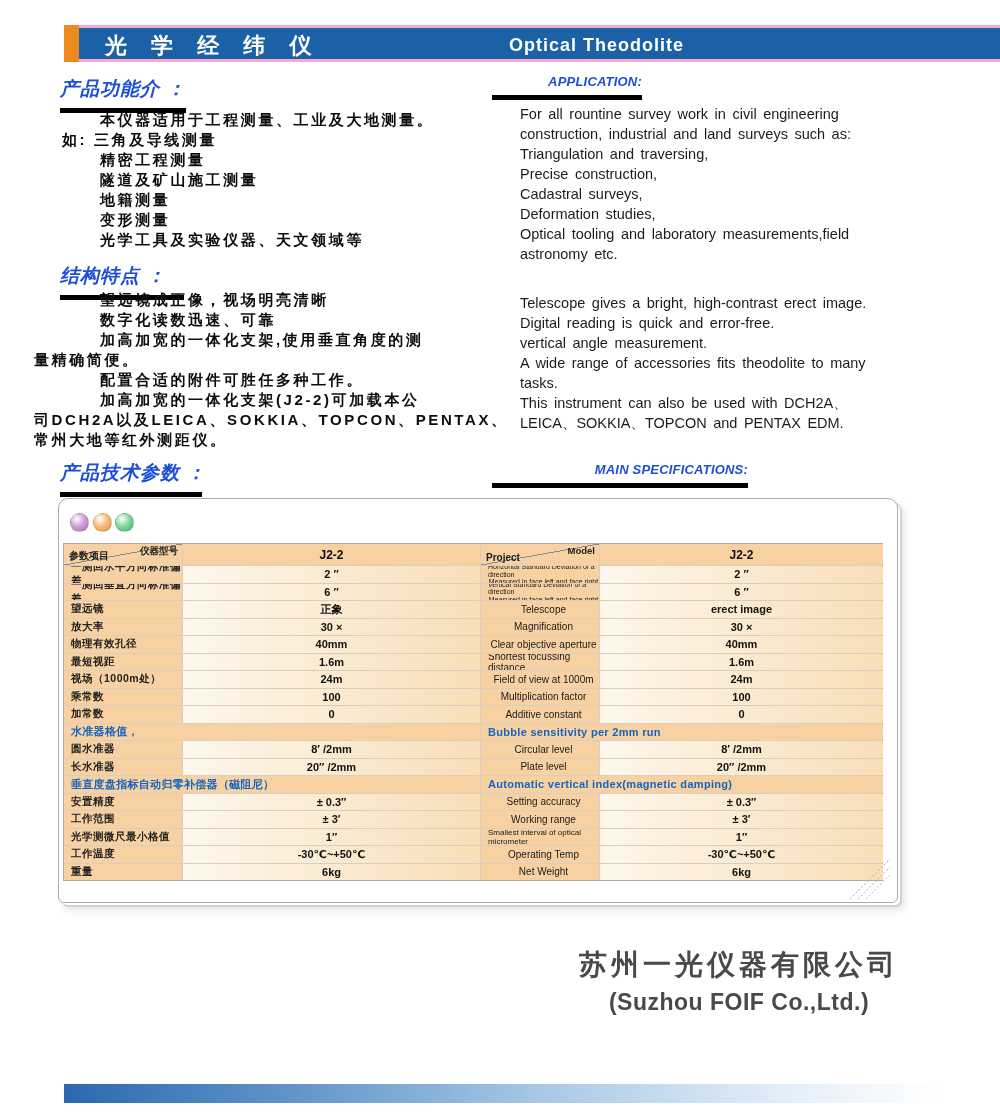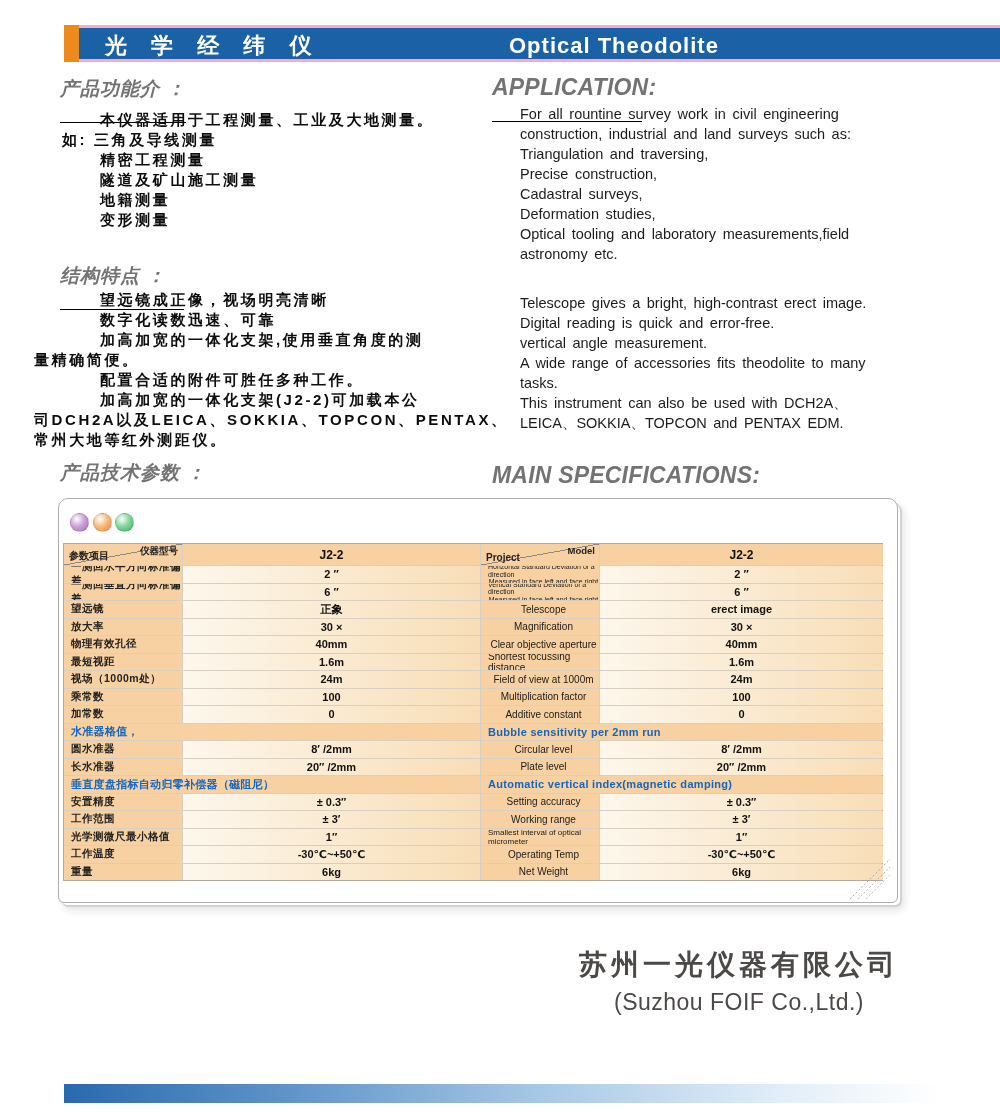--- a/index.html
+++ b/index.html
@@ -6,27 +6,27 @@
   #page{position:relative;width:1000px;height:1115px;background:#fff;overflow:hidden;
         font-family:"Liberation Sans","DejaVu Sans",sans-serif;}
 
   
   #header-bar{position:absolute;left:64px;top:25px;width:939px;height:37px;
               background:#1a61a6;border:3px solid #f9a8d4;box-sizing:border-box;}
   #header-accent{position:absolute;left:64px;top:25px;width:15px;height:37px;background:#ed8a1e;z-index:2;}
   .hdr-title-zh{position:absolute;left:38px;top:0;height:35px;line-height:35px;color:#fff;
                 font-size:22px;font-weight:bold;letter-spacing:9px;white-space:nowrap;}
   .hdr-title-en{position:absolute;left:442px;top:0;height:35px;line-height:35px;color:#fff;
-                font-size:22px;font-weight:bold;letter-spacing:1px;white-space:nowrap;}
-
-  
-  .sec-h{position:absolute;color:#737373;font-weight:bold;font-style:italic;
-         border-bottom:1px solid #000000;padding-bottom:20px;white-space:nowrap;box-sizing:border-box;}
+                font-size:18px;font-weight:bold;letter-spacing:1px;white-space:nowrap;}
+
+  
+  .sec-h{position:absolute;color:#1d4ed8;font-weight:bold;font-style:italic;
+         border-bottom:5px solid #000000;padding-bottom:6px;white-space:nowrap;box-sizing:border-box;}
   .sec-h.zh{font-size:19px;letter-spacing:1px;}
-  .sec-h.en{font-size:23px;letter-spacing:0.2px;text-align:right;}
+  .sec-h.en{font-size:13px;letter-spacing:0.2px;text-align:right;}
   #zh-sec1-title{left:60px;top:76px;width:126px;}
   #zh-sec2-title{left:60px;top:263px;width:124px;}
   #zh-sec3-title{left:60px;top:460px;width:142px;}
   #en-app-title{left:492px;top:74px;width:150px;}
   #en-cf-title{left:492px;top:266px;width:252px;}
   #en-ms-title{left:492px;top:462px;width:256px;}
 
   
   .zh-body{position:absolute;left:62px;width:420px;color:#0d0d0d;font-weight:bold;
            font-size:15px;line-height:20px;letter-spacing:2.6px;}
@@ -67,21 +67,21 @@
           background-image:linear-gradient(to bottom right,transparent 48.8%,#8a8a8a 48.8%,#8a8a8a 51.2%,transparent 51.2%);}
   .diag-tr{position:absolute;right:4px;top:1px;font-size:9.5px;font-weight:bold;color:#222;margin-left:28px;}
   .diag-bl{position:absolute;left:5px;bottom:2px;font-size:10px;font-weight:bold;color:#222;}
   .c-model{background:#f7d1a1;justify-content:center;font-weight:bold;font-size:12px;color:#111;}
 
   #corner-curl{position:absolute;right:5px;bottom:1px;}
 
   
   #footer-company{position:absolute;left:554px;top:946px;width:370px;text-align:center;color:#4b4846;}
   #footer-zh{font-size:28px;font-weight:bold;letter-spacing:4px;white-space:nowrap;}
-  #footer-en{font-size:23px;font-weight:normal;letter-spacing:0.5px;margin-top:5px;white-space:nowrap;}
+  #footer-en{font-size:23px;font-weight:bold;letter-spacing:0.5px;margin-top:5px;white-space:nowrap;}
 
   
   #bottom-bar{position:absolute;left:64px;top:1084px;width:876px;height:19px;
               background:linear-gradient(to right,#2a69af 0%,#5e93c8 25%,#a9c9e6 55%,#e2eef8 82%,#ffffff 100%);}
 </style>
 </head>
 <body>
 
 <div id="page">
 
@@ -92,20 +92,21 @@
   </div>
 
   <div class="sec-h zh" id="zh-sec1-title">产品功能介 ：</div>
   <div class="zh-body" id="zh-sec1-body">
       <div class="bl ind">本仪器适用于工程测量、工业及大地测量。</div>
       <div class="bl">如: 三角及导线测量</div>
       <div class="bl ind">精密工程测量</div>
       <div class="bl ind">隧道及矿山施工测量</div>
       <div class="bl ind">地籍测量</div>
       <div class="bl ind">变形测量</div>
+      <div class="bl ind">光学工具及实验仪器、天文领域等</div>
     </div>
 
   <div class="sec-h zh" id="zh-sec2-title">结构特点 ：</div>
   <div class="zh-body" id="zh-sec2-body">
       <div class="bl ind">望远镜成正像，视场明亮清晰</div>
       <div class="bl ind">数字化读数迅速、可靠</div>
       <div class="bl ind">加高加宽的一体化支架,使用垂直角度的测</div>
       <div class="bl out">量精确简便。</div>
       <div class="bl ind">配置合适的附件可胜任多种工作。</div>
       <div class="bl ind">加高加宽的一体化支架(J2-2)可加载本公</div>

